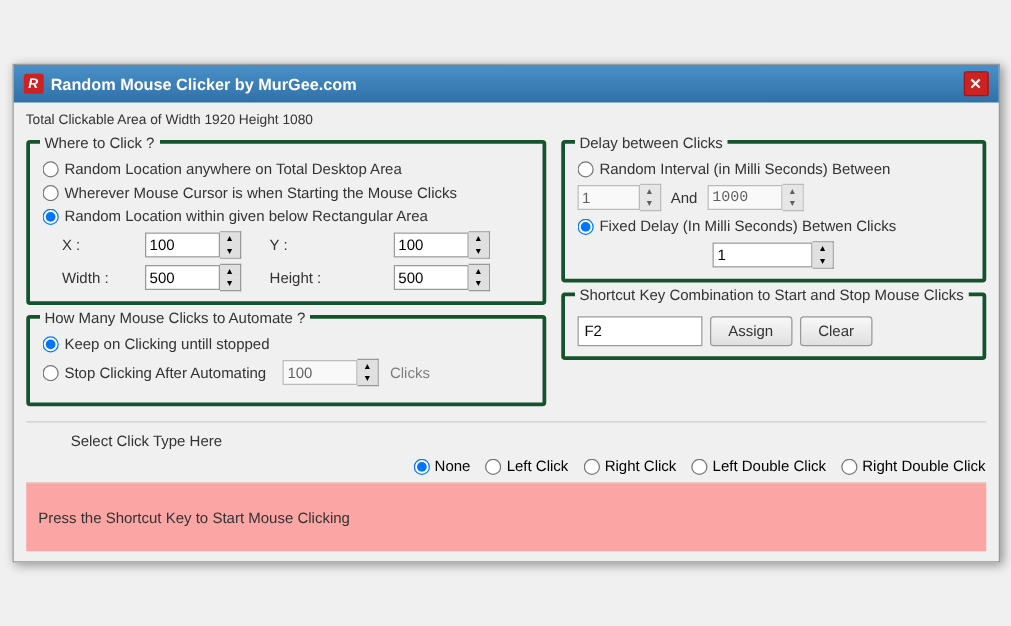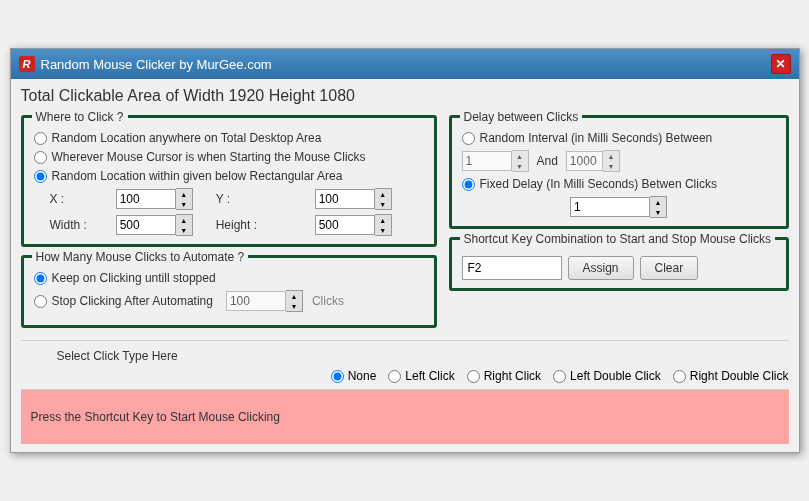--- a/index.html
+++ b/index.html
@@ -47,21 +47,21 @@
       align-items: center;
       justify-content: center;
       font-weight: bold;
       font-size: 11px;
       color: white;
       font-style: italic;
     }
 
     .title-text {
       font-size: 13px;
-      font-weight: normal;
+      font-weight: bold;
     }
 
     .close-btn {
       width: 20px;
       height: 20px;
       background: #cc2222;
       border: 1px solid #aa1111;
       border-radius: 2px;
       color: white;
       display: flex;
@@ -70,21 +70,21 @@
       cursor: pointer;
       font-size: 12px;
       font-weight: bold;
     }
 
     .window-body {
       padding: 8px 10px;
     }
 
     .top-info {
-      font-size: 16px;
+      font-size: 11px;
       color: #333;
       margin-bottom: 10px;
     }
 
     .main-content {
       display: flex;
       gap: 12px;
     }
 
     .left-panel {
@@ -375,21 +375,21 @@
           <div class="delay-row">
             <div class="spin-input" style="opacity:0.6;">
               <input type="text" style="width: 50px;" value="1">
               <div class="spin-buttons">
                 <button class="spin-btn">▲</button>
                 <button class="spin-btn">▼</button>
               </div>
             </div>
             <span class="delay-and">And</span>
             <div class="spin-input" style="opacity:0.6;">
-              <input type="text" style="width: 37px;" value="1000">
+              <input type="text" style="width: 60px; font-family: Liberation Mono, monospace;" value="1000">
               <div class="spin-buttons">
                 <button class="spin-btn">▲</button>
                 <button class="spin-btn">▼</button>
               </div>
             </div>
           </div>
 
           <div class="radio-option">
             <input type="radio" name="delay" id="del2" checked="" style="">
             <label class="radio-label" for="del2">Fixed Delay (In Milli Seconds) Betwen Clicks</label>

